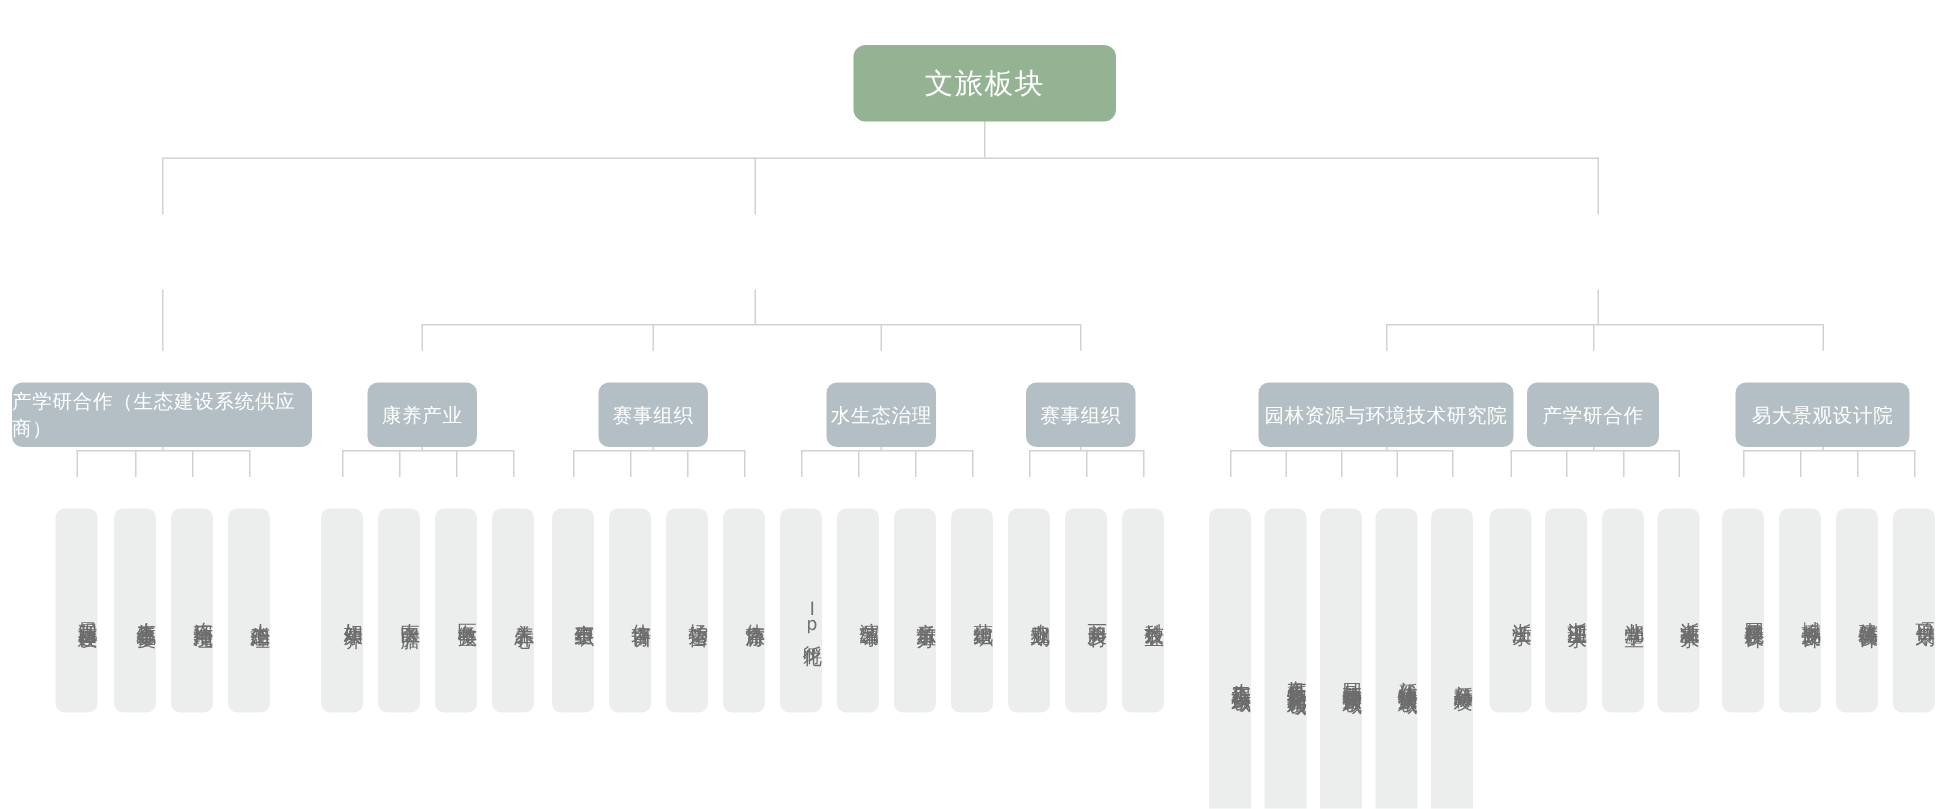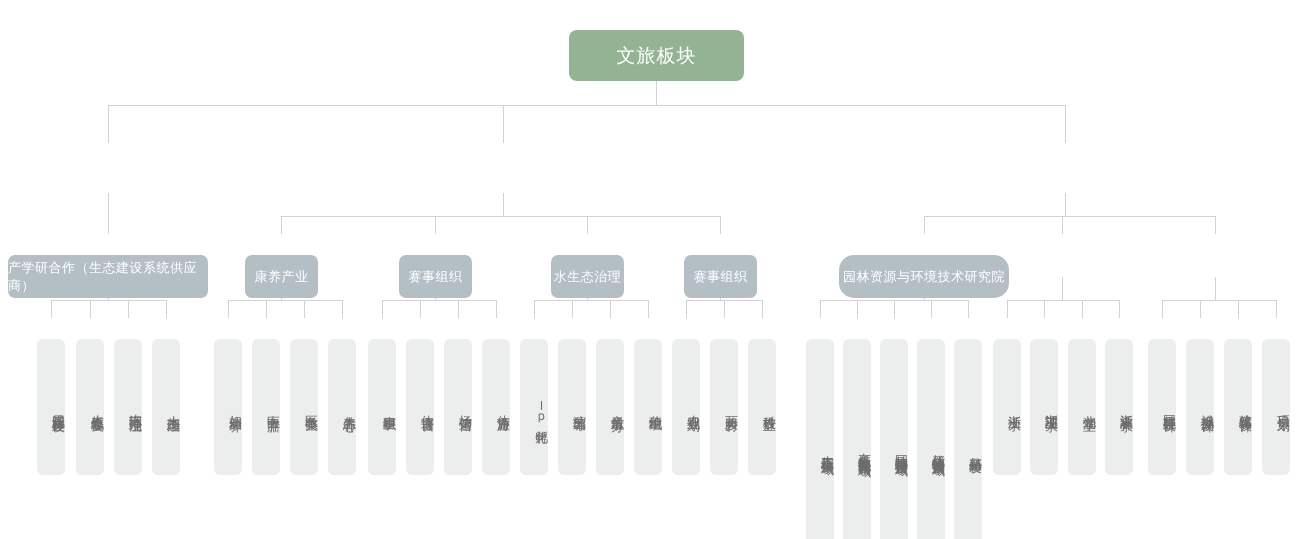--- a/index.html
+++ b/index.html
@@ -156,21 +156,23 @@
   <div class="conn conn-v" style="left:1276px; top:300px; height:18px;"></div>
 
   <div class="node node-root" style="left:569px; top:9px; width:175px; height:51px;">文旅板块</div>
 
 
   <div class="node node-l3" style="left:8px; top:234px; width:200px; height:43px;">产学研合作（生态建设系统供应商）</div>
   <div class="node node-l3" style="left:245px; top:234px; width:73px; height:43px;">康养产业</div>
   <div class="node node-l3" style="left:399px; top:234px; width:73px; height:43px;">赛事组织</div>
   <div class="node node-l3" style="left:551px; top:234px; width:73px; height:43px;">水生态治理</div>
   <div class="node node-l3" style="left:684px; top:234px; width:73px; height:43px;">赛事组织</div>
-  <div class="node node-l3" style="left:839px; top:234px; width:170px; height:43px;border-radius:15px;">园林资源与环境技术研究院</div>
+  <div class="node node-l3" style="left:839px; top:234px; width:170px; height:43px;">园林资源与环境技术研究院</div>
+  <div class="node node-l3" style="left:1018px; top:234px; width:88px; height:43px;">产学研合作</div>
+  <div class="node node-l3" style="left:1157px; top:234px; width:116px; height:43px;">易大景观设计院</div>
 
   <div class="node node-leaf" style="left:37px; top:318px; width:28px; height:136px;">景观园林建设</div>
   <div class="node node-leaf" style="left:76px; top:318px; width:28px; height:136px;">生态系统修复</div>
   <div class="node node-leaf" style="left:114px; top:318px; width:28px; height:136px;">农污环境治理</div>
   <div class="node node-leaf" style="left:152px; top:318px; width:28px; height:136px;">水生态治理</div>
 
   <div class="node node-leaf" style="left:214px; top:318px; width:28px; height:136px;">妇幼康养</div>
   <div class="node node-leaf" style="left:252px; top:318px; width:28px; height:136px;">中医养膳</div>
   <div class="node node-leaf" style="left:290px; top:318px; width:28px; height:136px;">医美微整</div>
   <div class="node node-leaf" style="left:328px; top:318px; width:28px; height:136px;">养生养心</div>

